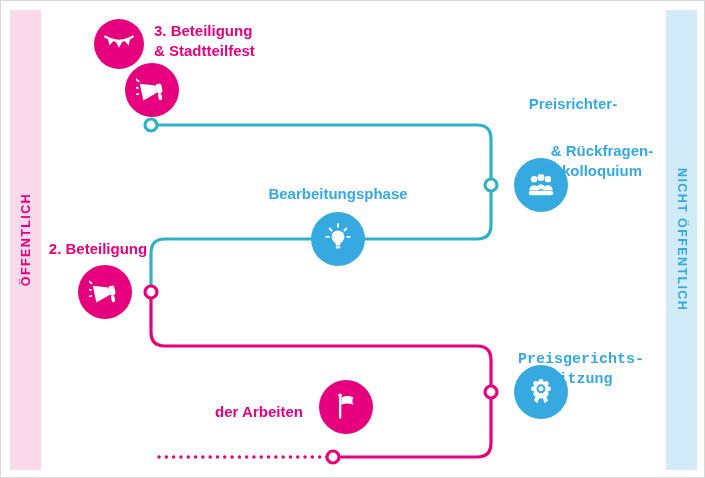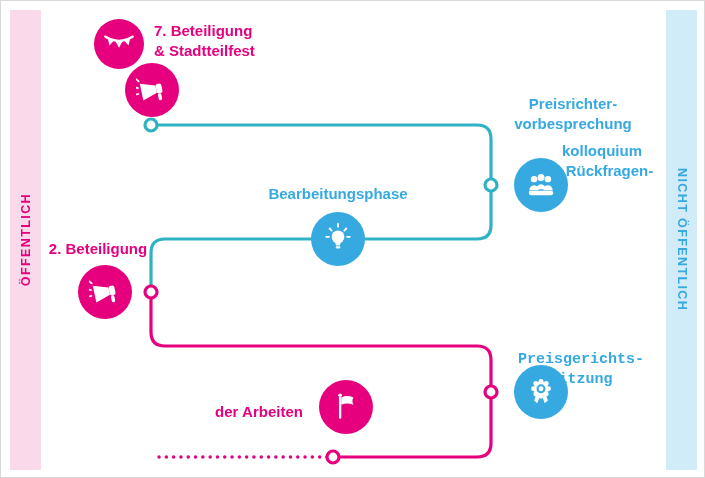--- a/index.html
+++ b/index.html
@@ -69,42 +69,41 @@
     <svg width="32" height="32" viewBox="0 0 30 30">
       <g transform="rotate(-12 15 15)">
         <polygon points="5,7 19,11.5 19,18.5 5,23"></polygon>
         <rect x="19" y="10.5" width="5.5" height="9" rx="2"></rect>
         <rect x="19.5" y="19.5" width="3.2" height="6.5" rx="1.5"></rect>
         <path d="M4.5 4.5 L2.5 2 M2.5 10.5 L0.5 9.5 M1.8 16 H0.2" stroke="white" stroke-width="1.6" stroke-linecap="round" fill="none"></path>
       </g>
     </svg>
   </div>
   <div class="label pink" style="left:153px;top:20px;width:130px;">
-    <div>7. Beteiligung</div>
+    <div>3. Beteiligung</div>
     <div>&amp; Stadtteilfest</div>
   </div>
 
   <div class="station blue" style="left:513px;top:157px;">
     <svg width="32" height="32" viewBox="0 0 30 30">
       <circle cx="8.5" cy="9.5" r="3"></circle>
       <circle cx="21.5" cy="9.5" r="3"></circle>
       <circle cx="15" cy="8" r="3.3"></circle>
       <path d="M4 20 a4.5 4.8 0 0 1 9 0 Z"></path>
       <path d="M17 20 a4.5 4.8 0 0 1 9 0 Z"></path>
       <path d="M10.5 19 a4.5 4.8 0 0 1 9 0 Z"></path>
       <rect x="3.5" y="20.5" width="23" height="4" rx="2"></rect>
     </svg>
   </div>
   <div class="label blue center" style="left:497px;top:93px;width:150px;">
     <div>Preisrichter-</div>
-    <div>vorbesprechung</div>
   </div>
   <div class="label blue center" style="left:531px;top:140px;width:140px;">
+    <div>&amp; Rückfragen-</div>
     <div>kolloquium</div>
-    <div>&amp; Rückfragen-</div>
   </div>
 
   <div class="station blue" style="left:310px;top:211px;">
     <svg width="32" height="32" viewBox="0 0 30 30">
       <circle cx="15" cy="13" r="6"></circle>
       <path d="M12.3 18 h5.4 l-0.9 3 h-3.6 Z"></path>
       <rect x="12.8" y="21.8" width="4.4" height="2" rx="1"></rect>
       <path d="M15 3.5 V1 M23.5 13 H26 M4 13 H6.5 M21 7 l1.8 -1.8 M9 7 L7.2 5.2" stroke="white" stroke-width="1.8" stroke-linecap="round" fill="none"></path>
     </svg>
   </div>

